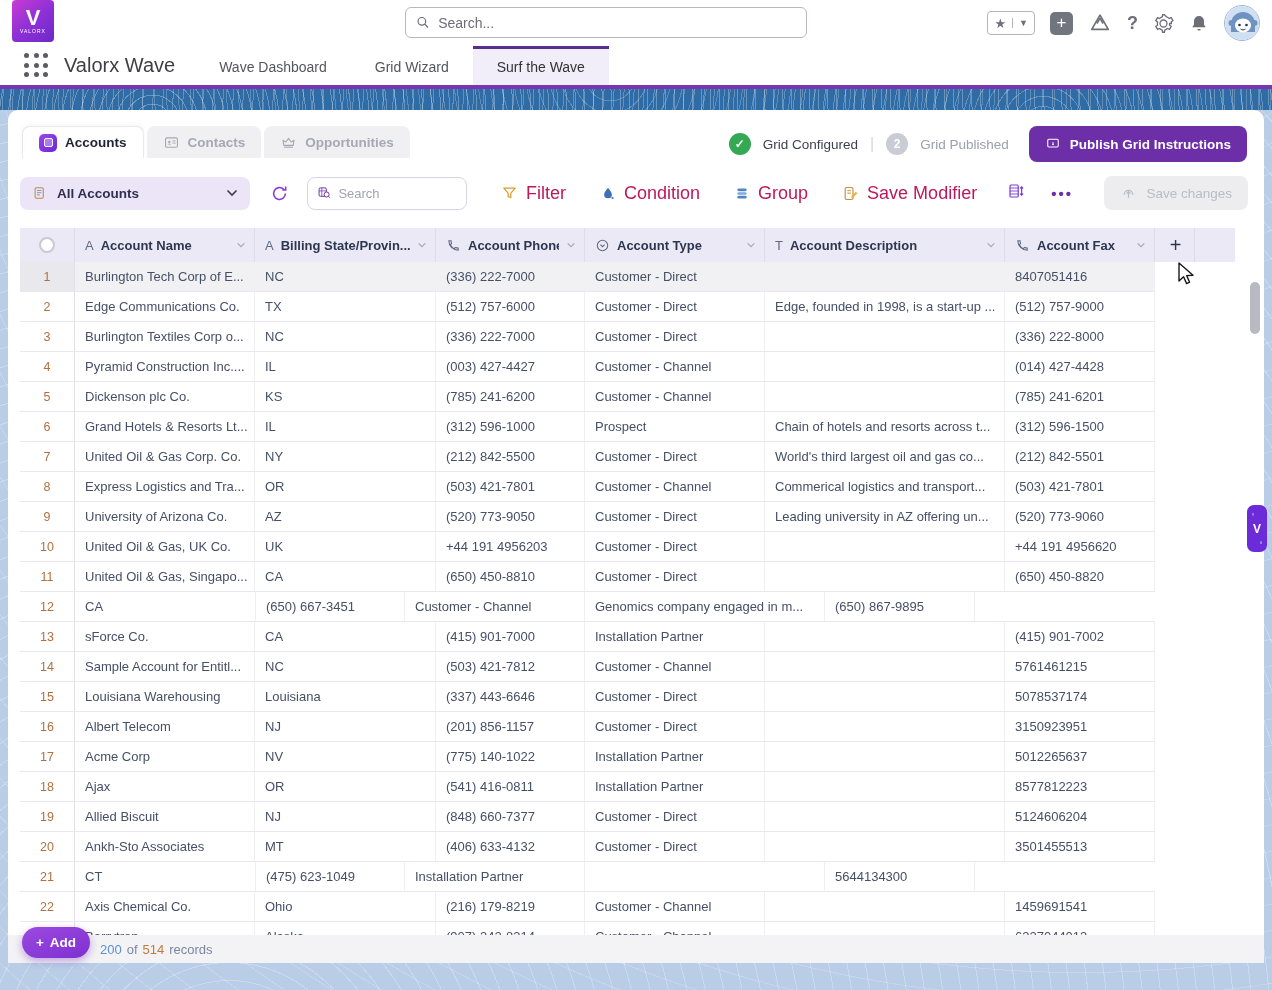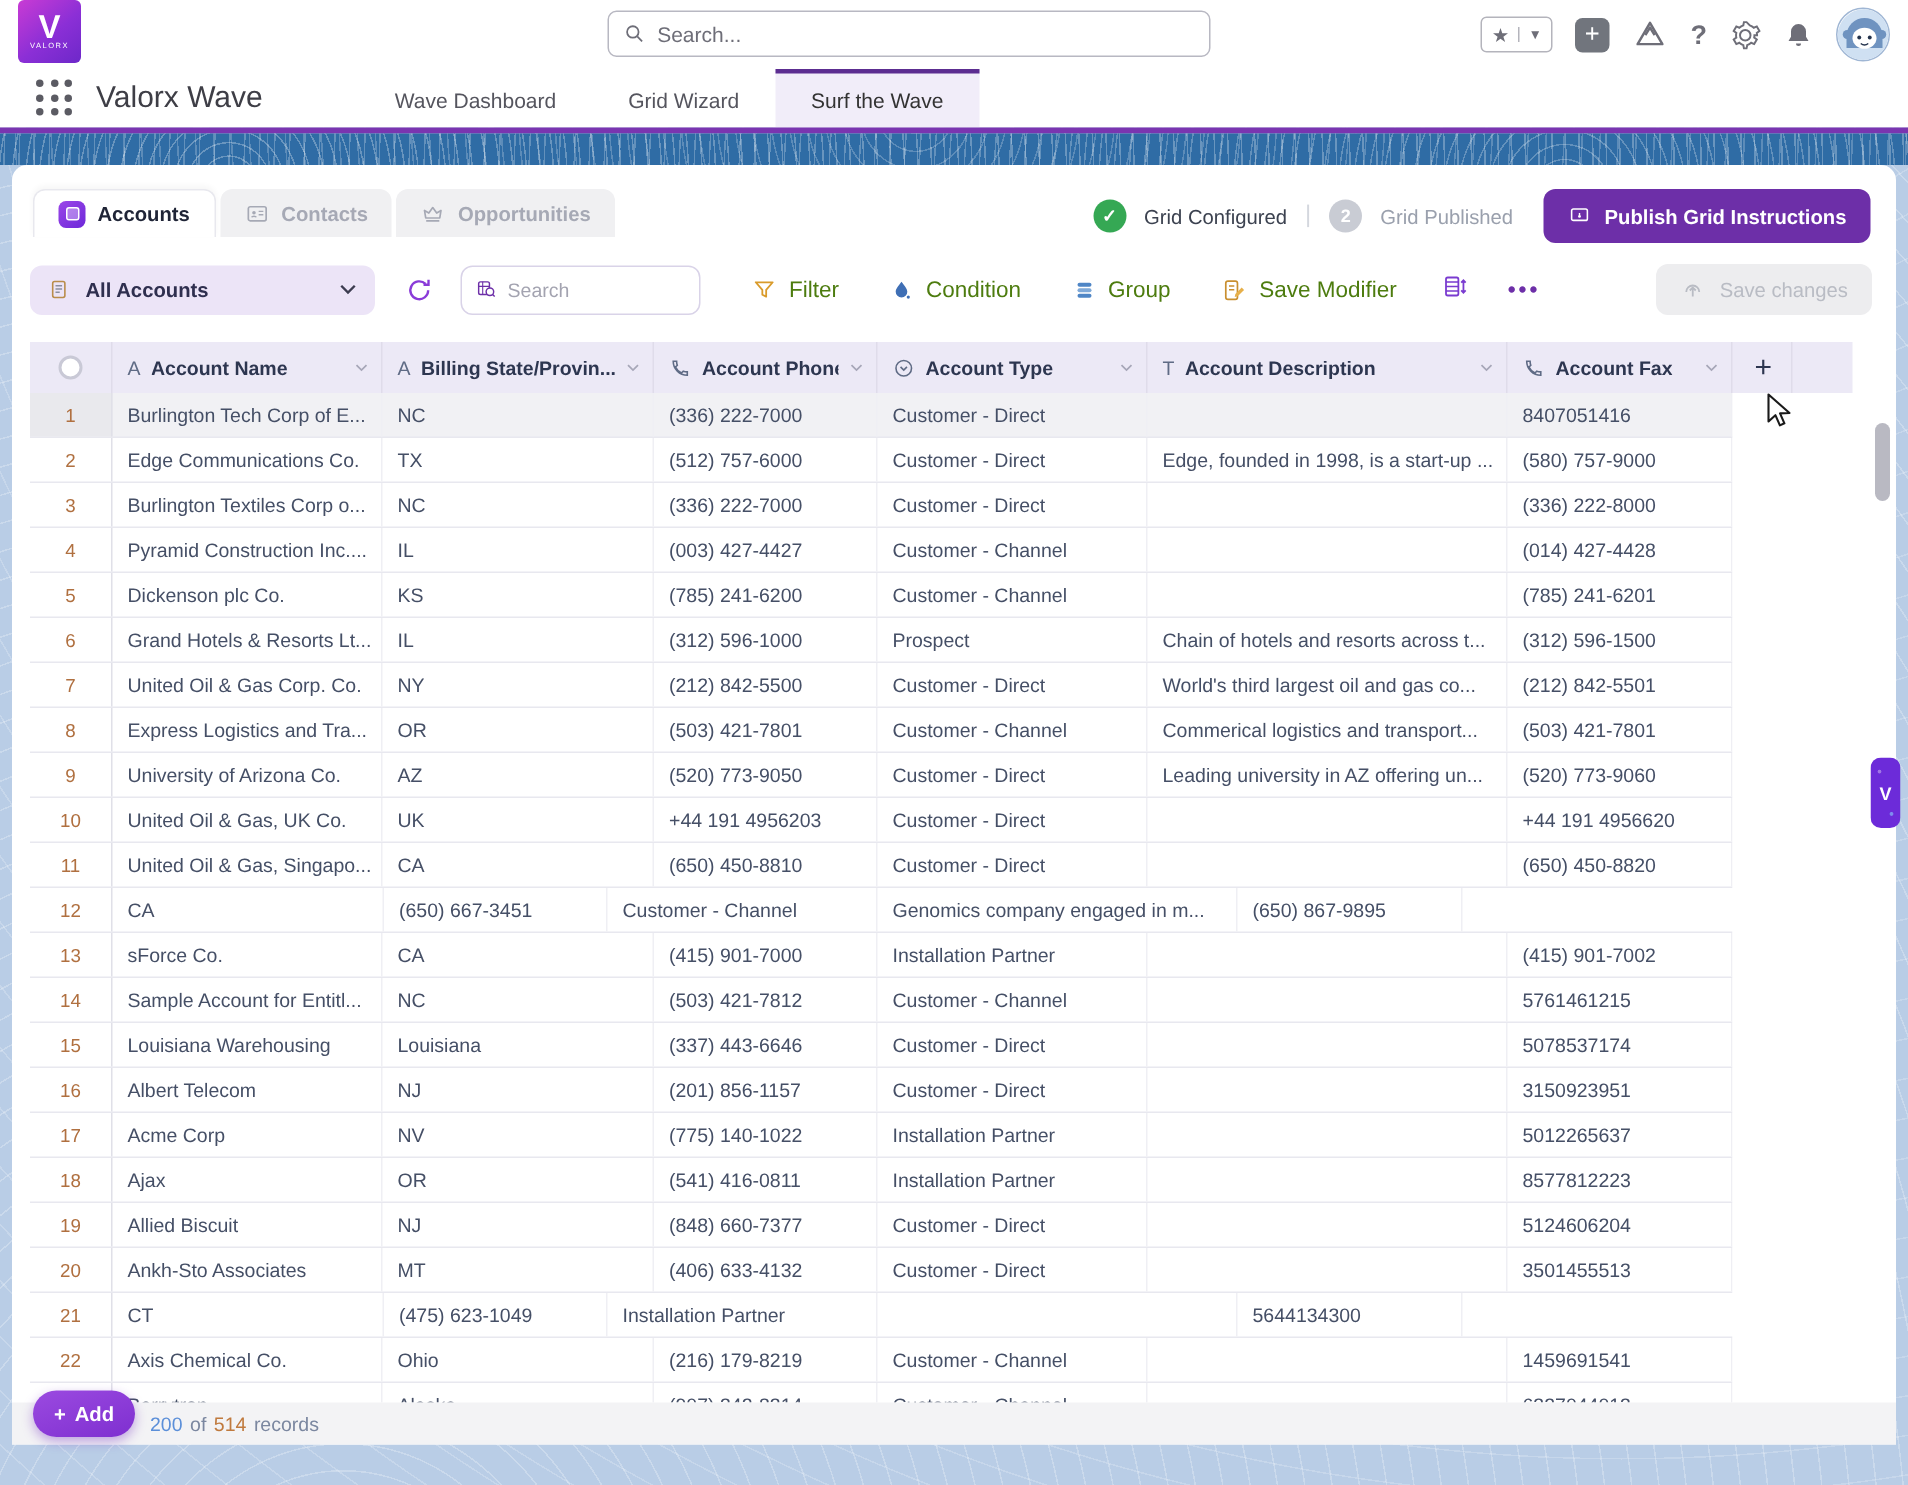--- a/index.html
+++ b/index.html
@@ -29,21 +29,21 @@
   .star-ctl .seg + .seg { border-left:1px solid #b4b4bc; font-size:9px; }
   .plus-sq { width:23px; height:23px; border-radius:5px; background:#71757d; color:#fff; font-size:17px;
              display:flex; align-items:center; justify-content:center; }
   .tico { color:#6e6e78; display:flex; align-items:center; }
   .qmark { font-size:18px; font-weight:700; color:#6e6e78; }
   .avatar { width:36px; height:36px; border-radius:50%; overflow:hidden; border:1px solid #9fb6d4; }
 
   .navbar { position:absolute; top:46px; left:0; right:0; height:39px; background:#fff; display:flex; align-items:stretch; }
   .waffle { width:26px; height:26px; margin:7px 14px 0 24px; display:grid; grid-template-columns:repeat(3,1fr); gap:3px; }
   .waffle i { width:5px; height:5px; border-radius:50%; background:#5b5b63; }
-  .brand { font-size:20px; color:#3e3e46; align-self:center; margin-right:64px; }
+  .brand { font-size:20px; color:#3e3e46; align-self:center; margin-right:20px; }
   .nav-tab { display:flex; align-items:center; padding:0 24px; font-size:14px; color:#55555e; border-top:3px solid transparent; }
   .nav-tab.active { background:#f1edf9; border-top:3px solid #5c2d91; color:#333; }
 
   .purple-line { position:absolute; top:85px; left:0; right:0; height:4px; background:#7a35b0; }
   .waveband { position:absolute; top:89px; left:0; right:0; height:21px; background-color:#2f6ca5;
     background-image:
       repeating-radial-gradient(circle at 12% 160%, rgba(255,255,255,.28) 0 1px, transparent 1px 9px),
       repeating-radial-gradient(circle at 48% -60%, rgba(255,255,255,.22) 0 1px, transparent 1px 12px),
       repeating-radial-gradient(circle at 82% 180%, rgba(255,255,255,.25) 0 1px, transparent 1px 10px); }
 
@@ -75,21 +75,21 @@
   
   .toolbar { position:absolute; top:66px; left:12px; right:16px; height:34px; display:flex; align-items:center; }
   .view-pill { width:230px; height:33px; background:#ece4f7; border-radius:8px; display:flex; align-items:center;
                padding:0 12px; gap:10px; font-size:13.5px; color:#2f2f4f; font-weight:600; }
   .view-pill .vcaret { margin-left:auto; }
   .tb-refresh { margin:0 18px 0 20px; display:flex; }
   .tb-search { width:160px; height:33px; border:1px solid #d9d3e8; border-radius:8px; display:flex; align-items:center;
                padding:0 9px; gap:7px; }
   .tb-search input { border:none; outline:none; width:100%; font-size:13px; color:#555; font-family:inherit; }
   .tb-search input::placeholder { color:#a3a3b0; }
-  .tb-btn { display:flex; align-items:flex-start; gap:8px; font-size:15px; color:#4d7c0f; margin-left:34px; }
+  .tb-btn { display:flex; align-items:center; gap:8px; font-size:18px; color:#be185d; margin-left:34px; }
   .tb-morewrap { margin-left:30px; display:flex; align-items:center; gap:26px; }
   .tb-more { color:#6d2fa8; font-size:15px; letter-spacing:2px; font-weight:700; }
   .save-btn { position:absolute; right:0; top:0; height:34px; background:#ededef; color:#b9bcc4; border:none; border-radius:8px;
               font-size:13.5px; padding:0 16px; display:flex; align-items:center; gap:9px; font-family:inherit; }
 
   
   .grid-header { position:absolute; top:118px; left:12px; height:34px; display:flex; background:#ece9f6; }
   .hcell { height:34px; display:flex; align-items:center; gap:7px; padding:0 8px 0 10px;
            border-right:1px solid #dfdcea; font-size:13px; font-weight:600; color:#2d3650; overflow:hidden; white-space:nowrap; }
   .hcell .hlbl { overflow:hidden; white-space:nowrap; }
@@ -394,21 +394,21 @@
         <div class="gcell" style="width:240px"></div>
         <div class="gcell" style="width:150px">8407051416</div>
       </div>
       <div class="grow">
         <div class="gcell num" style="width:55px">2</div>
         <div class="gcell" style="width:180px">Edge Communications Co.</div>
         <div class="gcell" style="width:181px">TX</div>
         <div class="gcell" style="width:149px">(512) 757-6000</div>
         <div class="gcell" style="width:180px">Customer - Direct</div>
         <div class="gcell" style="width:240px">Edge, founded in 1998, is a start-up ...</div>
-        <div class="gcell" style="width:150px">(580) 757-9000</div>
+        <div class="gcell" style="width:150px">(512) 757-9000</div>
       </div>
       <div class="grow">
         <div class="gcell num" style="width:55px">3</div>
         <div class="gcell" style="width:180px">Burlington Textiles Corp o...</div>
         <div class="gcell" style="width:181px">NC</div>
         <div class="gcell" style="width:149px">(336) 222-7000</div>
         <div class="gcell" style="width:180px">Customer - Direct</div>
         <div class="gcell" style="width:240px"></div>
         <div class="gcell" style="width:150px">(336) 222-8000</div>
       </div>

